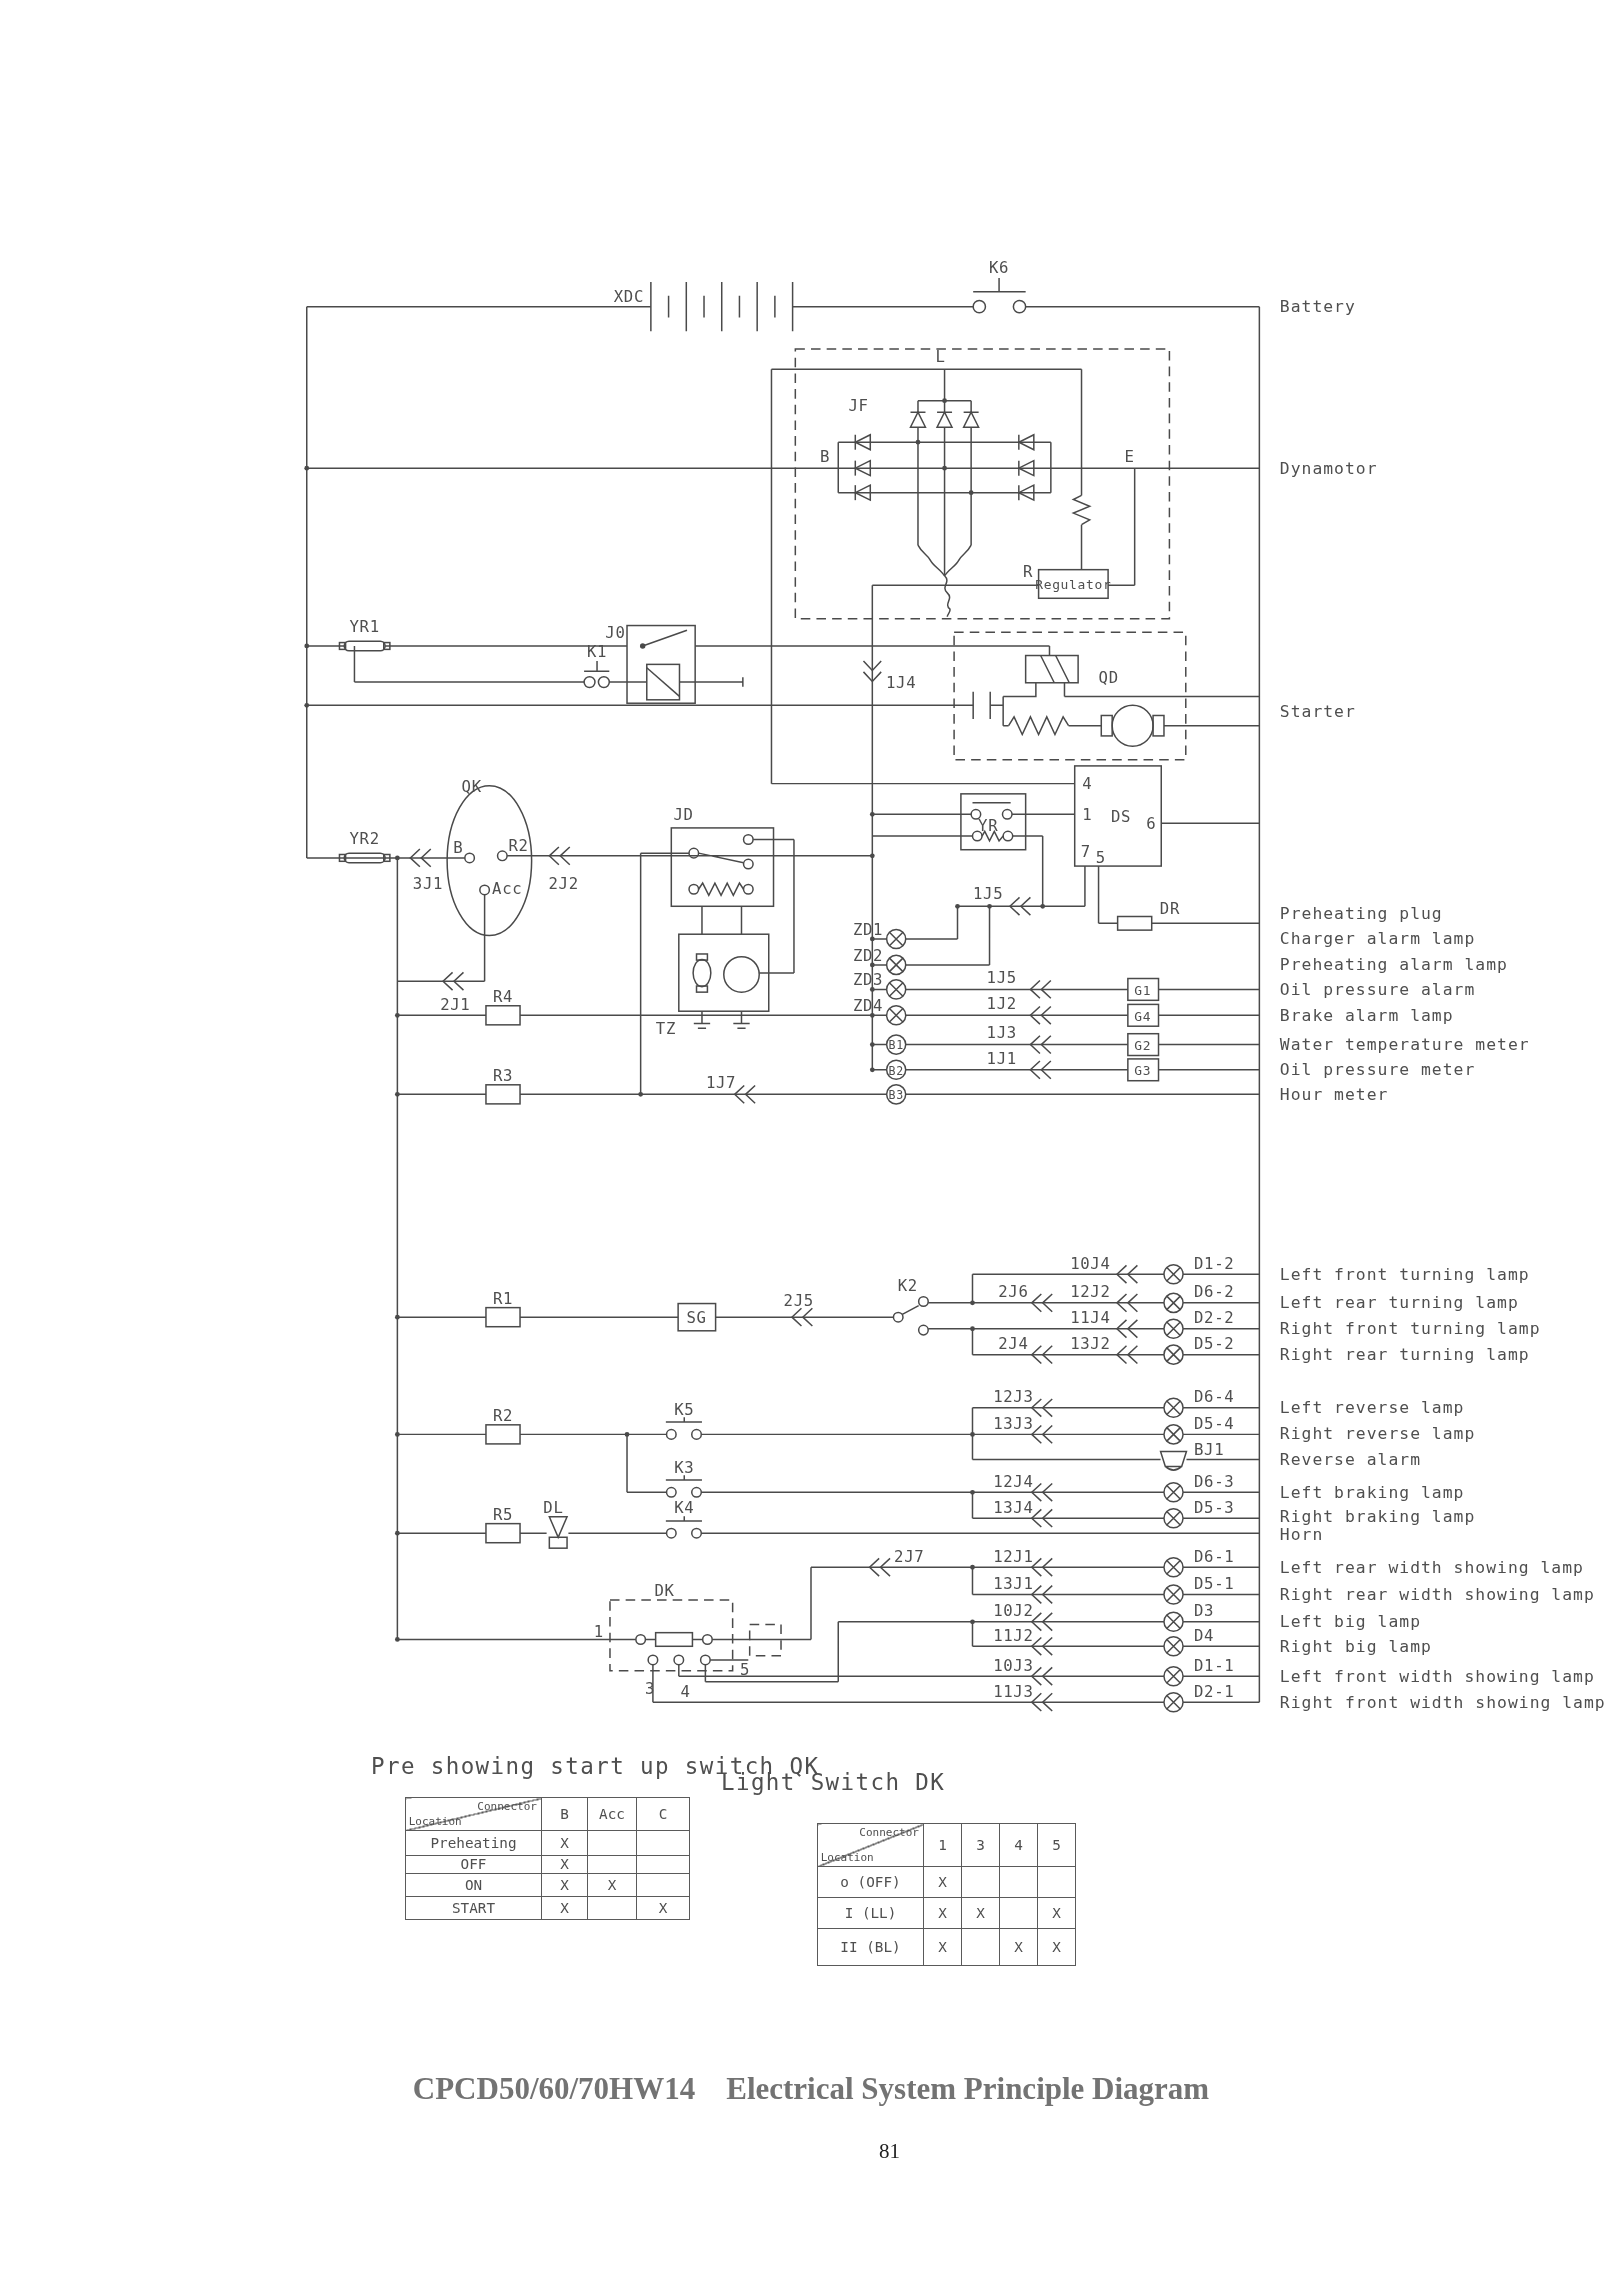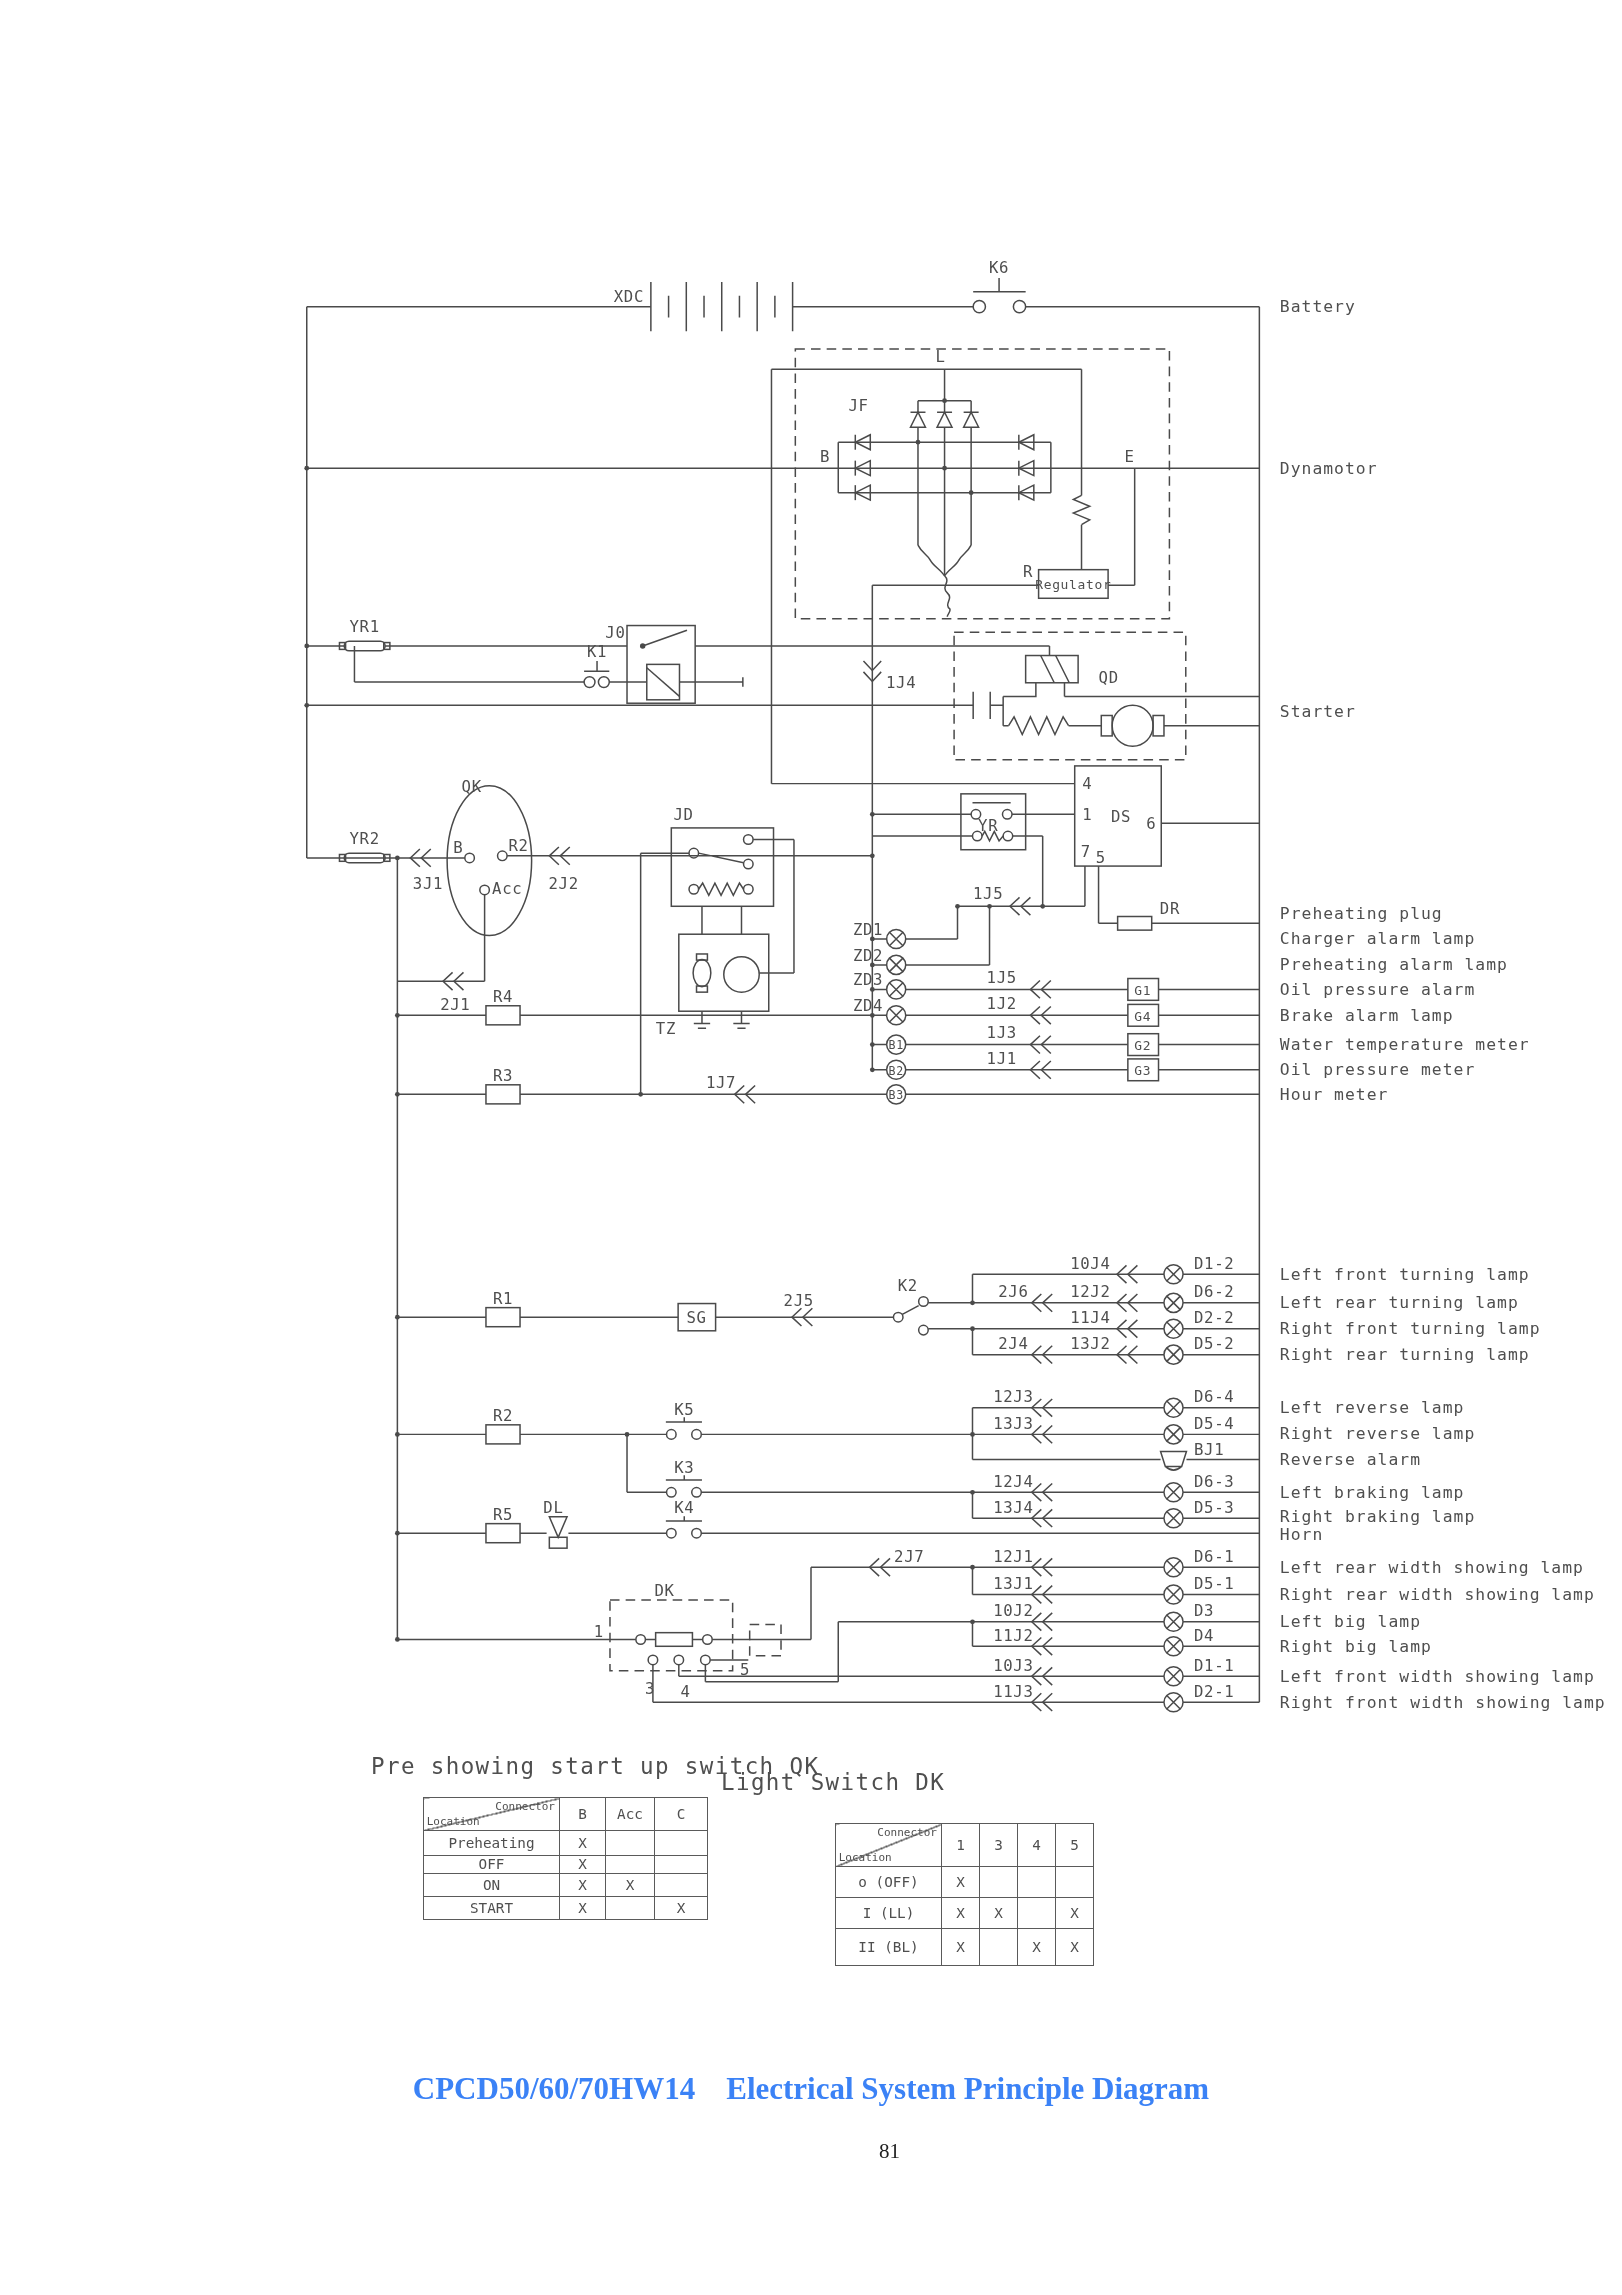--- a/index.html
+++ b/index.html
@@ -6,27 +6,27 @@
   body{width:1622px;height:2295px;position:relative;font-family:"DejaVu Sans Mono",monospace;}
   svg{position:absolute;left:0;top:0;}
   .w{fill:none;stroke:#4a4a4a;stroke-width:2.2;}
   .dash{stroke-dasharray:14 9;}
   .dot{fill:#4a4a4a;stroke:none;}
   text{fill:#4f4f4f;font-family:"DejaVu Sans Mono",monospace;font-size:23px;letter-spacing:1px;}
   .rl{font-size:24px;letter-spacing:1.5px;}
   .sm{font-size:17px;}
   .boxtxt{font-size:19px;}
   .cad-title{position:absolute;color:#4f4f4f;font-size:22.5px;letter-spacing:1.4px;white-space:pre;}
-  .tbl{position:absolute;border-collapse:collapse;color:#4f4f4f;font-size:14.3px;margin-left:18px;}
+  .tbl{position:absolute;border-collapse:collapse;color:#4f4f4f;font-size:14.3px;}
   .tbl td,.tbl th{border:1.4px solid #5a5a5a;font-weight:normal;text-align:center;padding:0;}
   .corner{position:relative;background:linear-gradient(to bottom right,transparent calc(50% - 0.7px),#5a5a5a calc(50% - 0.7px),#5a5a5a calc(50% + 0.7px),transparent calc(50% + 0.7px));}
   .corner .ct{position:absolute;top:2px;right:4.1px;font-size:11px;}
   .corner .cb{position:absolute;bottom:2px;left:2.7px;font-size:11px;}
   .doc-title{position:absolute;left:0;top:2071px;width:1622px;text-align:center;
-    font-family:"Liberation Serif",serif;font-weight:bold;font-size:31px;color:#3b82f6;white-space:pre;}
+    font-family:"Liberation Serif",serif;font-weight:bold;font-size:31px;color:#737373;white-space:pre;}
   .page-num{position:absolute;left:879px;top:2139px;font-family:"Liberation Serif",serif;
     font-size:21px;color:#222;}
 </style>
 </head>
 <body>
 
 <svg width="1622" height="2295" viewBox="0 0 2380 3368">
   <defs>
     <path id="chev" class="w" d="M14,-13 L0,0 L14,13 M30,-13 L16,0 L30,13"></path>
     <g id="lamp">

